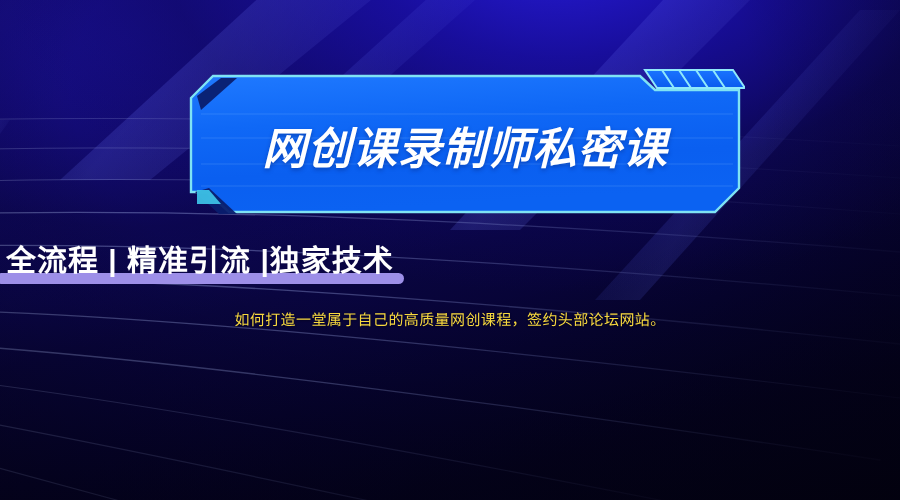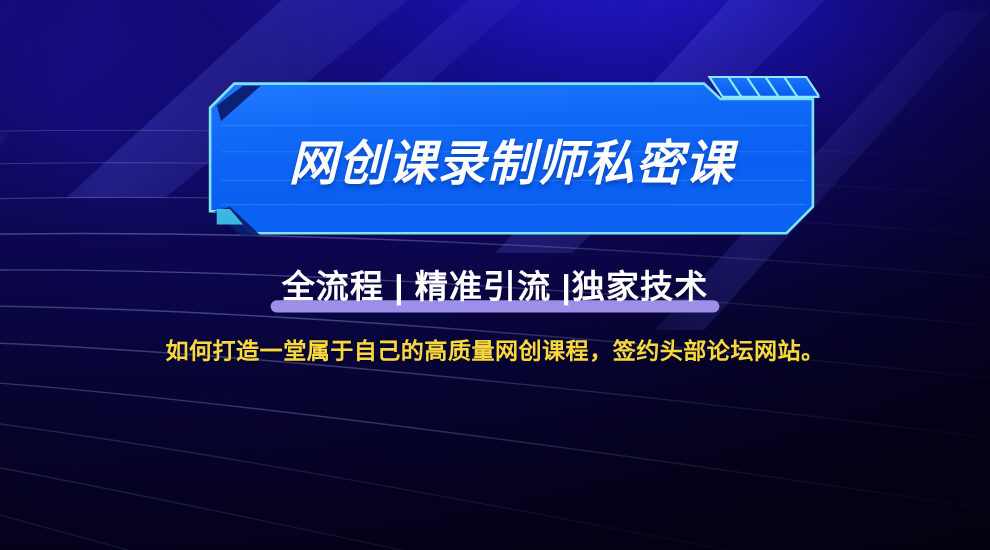--- a/index.html
+++ b/index.html
@@ -72,21 +72,20 @@
     color:#ffffff;
     white-space:nowrap;
     text-shadow:0 2px 4px rgba(0,20,90,0.35);
     transform:translateY(2px);
   }
 
   
   .subtitle-block {
     position:absolute;
     left:0; top:236px; width:900px;
-    text-align:center;
   }
   .subtitle-inner { position:relative; display:inline-block; }
 
   .subtitle-bar {
     position:absolute;
     left:-4px; right:-4px;
     bottom:2px; height:11px;
     background:#9d8fe8;
     border-radius:6px;
     z-index:0;
@@ -103,22 +102,22 @@
     display:inline-block;
   }
 
   
   .body-copy {
     position:absolute;
     left:0; top:303px; width:900px;
     text-align:center;
   }
   .body-line {
-    font-size:21px;
-    font-weight:bold;
+    font-size:15px;
+    font-weight:normal;
     color:#f7d83f;
     letter-spacing:0.4px;
     line-height:33px;
     white-space:nowrap;
     text-shadow:0 1px 2px rgba(0,0,0,0.45);
   }
 </style>
 </head>
 <body>
 

